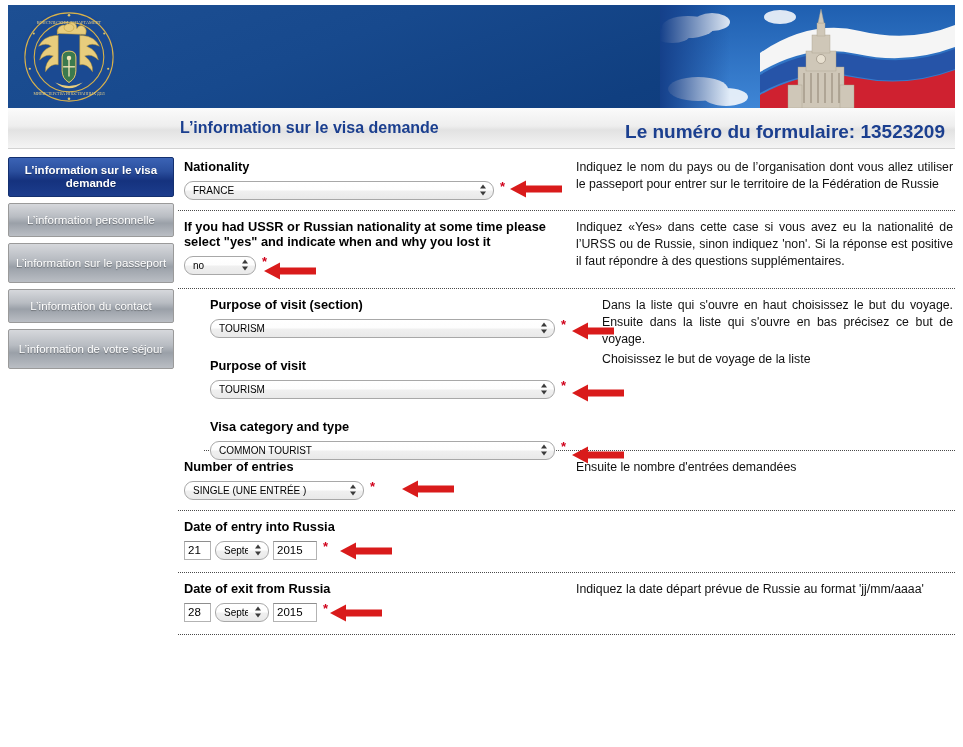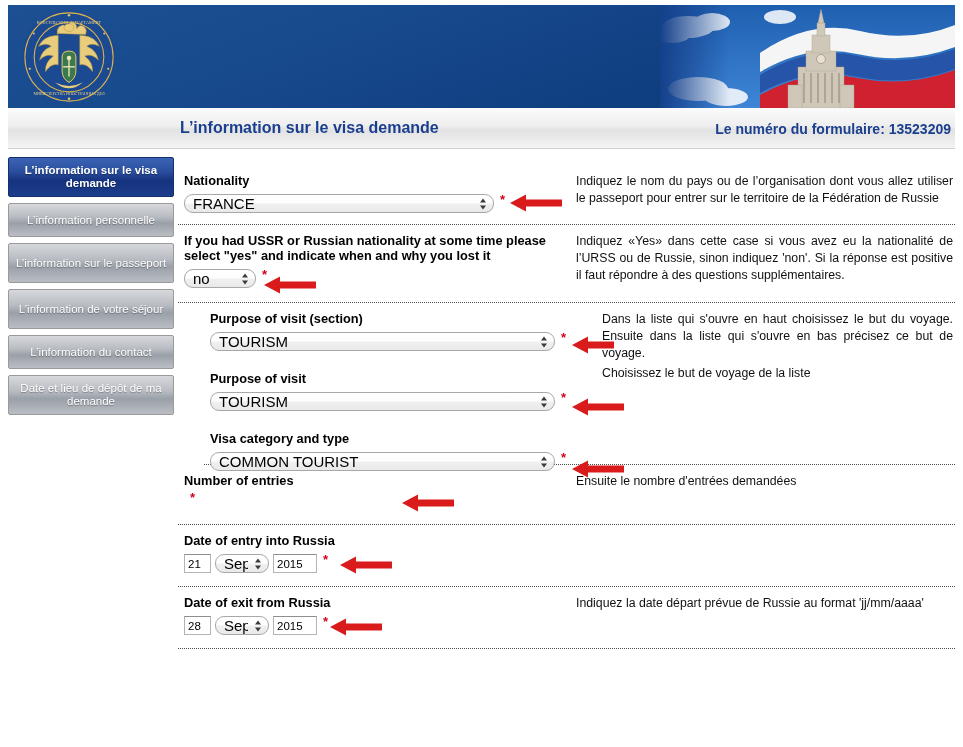--- a/index.html
+++ b/index.html
@@ -75,23 +75,23 @@
   .titlebar-left {
     position: absolute;
     left: 172px;
     top: 11px;
     font-size: 16px;
     font-weight: bold;
     color: #1b3f8f;
   }
   .titlebar-right {
     position: absolute;
-    right: 4px;
+    right: 10px;
     top: 13px;
-    font-size: 14px;
+    font-size: 19px;
     font-weight: bold;
     color: #1b3f8f;
   }
 
   
   .page {
     position: relative;
     margin: 0 8px;
     height: 595px;
   }
@@ -124,21 +124,21 @@
     background: linear-gradient(to bottom, #3b63b5 0%, #2b4f9e 35%, #15327e 60%, #1c3d8d 100%);
     border: 1px solid #14306f;
     font-weight: bold;
     color: #fff;
   }
 
   .content {
     position: absolute;
     left: 170px;
     right: 0;
-    top: 16px;
+    top: 2px;
   }
   .row {
     position: relative;
     border-bottom: 1px dotted #4a4a4a;
     padding: 8px 0 10px 0;
     box-sizing: border-box;
   }
   .col-left {
     width: 385px;
     display: inline-block;
@@ -170,21 +170,21 @@
   .ctrl-line {
     display: flex;
     align-items: center;
     gap: 0;
     position: relative;
   }
   select.sel {
     -webkit-appearance: none;
     appearance: none;
     font-family: "Liberation Sans", sans-serif;
-    font-size: 15px;
+    font-size: 10px;
     color: #000;
     height: 19px;
     line-height: 17px;
     padding: 0 20px 0 8px;
     border: 1px solid #a8a8a8;
     border-radius: 9px;
     background: linear-gradient(to bottom, #ffffff 0%, #fdfdfd 48%, #f0f0f0 52%, #e9e9e9 100%);
     box-shadow: 0 1px 0 rgba(255,255,255,.7) inset;
     outline: none;
     box-sizing: border-box;
@@ -355,28 +355,25 @@
   <div class="sidebar">
     <div class="nav-item two-line active">
       <span>L’information sur le visa demande</span>
     </div>
     <div class="nav-item">
       <span>L’information personnelle</span>
     </div>
     <div class="nav-item two-line">
       <span>L’information sur le passeport</span>
     </div>
+    <div class="nav-item">
+      <span>L’information du contact</span>
+    </div>
     <div class="nav-item two-line">
       <span>L’information de votre séjour</span>
-    </div>
-    <div class="nav-item">
-      <span>L’information du contact</span>
-    </div>
-    <div class="nav-item two-line">
-      <span>Date et lieu de dépôt de ma demande</span>
     </div>
   </div>
 
   <div class="content">
 
     <div class="row" style="height:60px;">
       <div class="col-left">
         <div class="field-label">Nationality</div>
         <div class="ctrl-line">
           <span class="sel-wrap">
@@ -471,20 +468,26 @@
       </div>
 
       <div class="col-right">Dans la liste qui s'ouvre en haut choisissez le but du voyage. Ensuite dans la liste qui s'ouvre en bas précisez ce but de voyage.</div>
       <div class="col-right plain" style="top:62px;">Choisissez le but de voyage de la liste</div>
     </div>
 
     <div class="row" style="height:60px;">
       <div class="col-left">
         <div class="field-label">Number of entries</div>
         <div class="ctrl-line">
+          <span class="sel-wrap">
+            <select class="sel sel-entries">
+              <option>SINGLE (UNE ENTRÉE )</option>
+            </select>
+            <span class="sel-arrows"></span>
+          </span>
           <span class="req">*</span>
         </div>
       </div>
       <div class="arrow" style="left:222px;top:28px;">
         <svg viewBox="0 0 56 20" width="56" height="20">
             <path d="M2 10 L18 1.5 L18 6.5 L54 6.5 L54 13.5 L18 13.5 L18 18.5 Z" fill="#d91b1b"></path>
           </svg>
       </div>
       <div class="col-right plain">Ensuite le nombre d'entrées demandées</div>
     </div>

